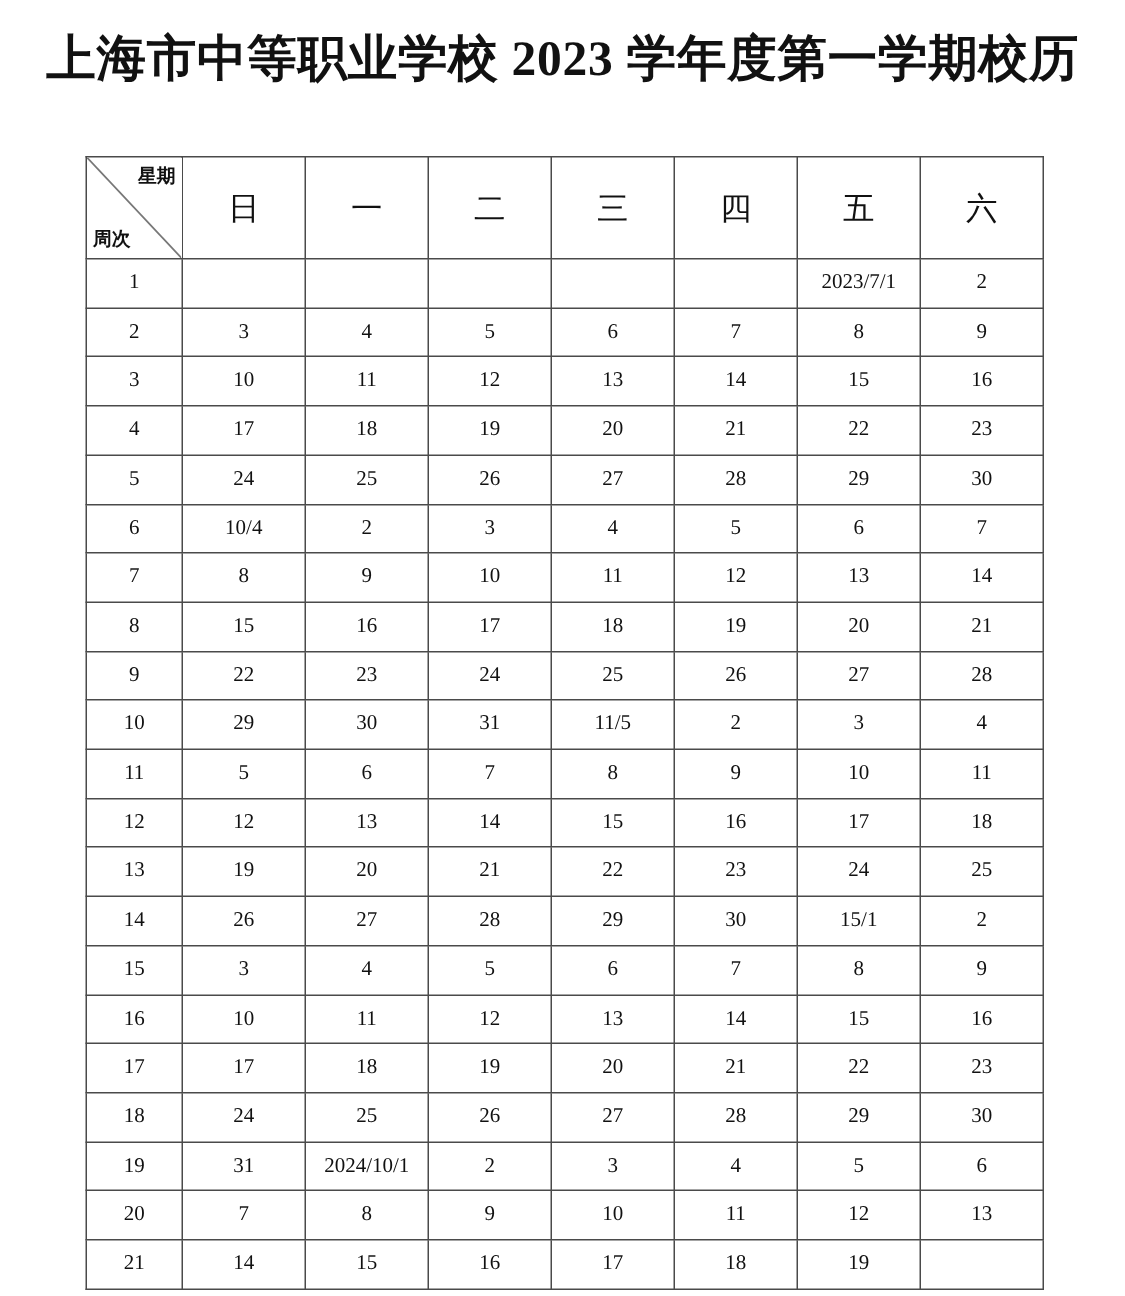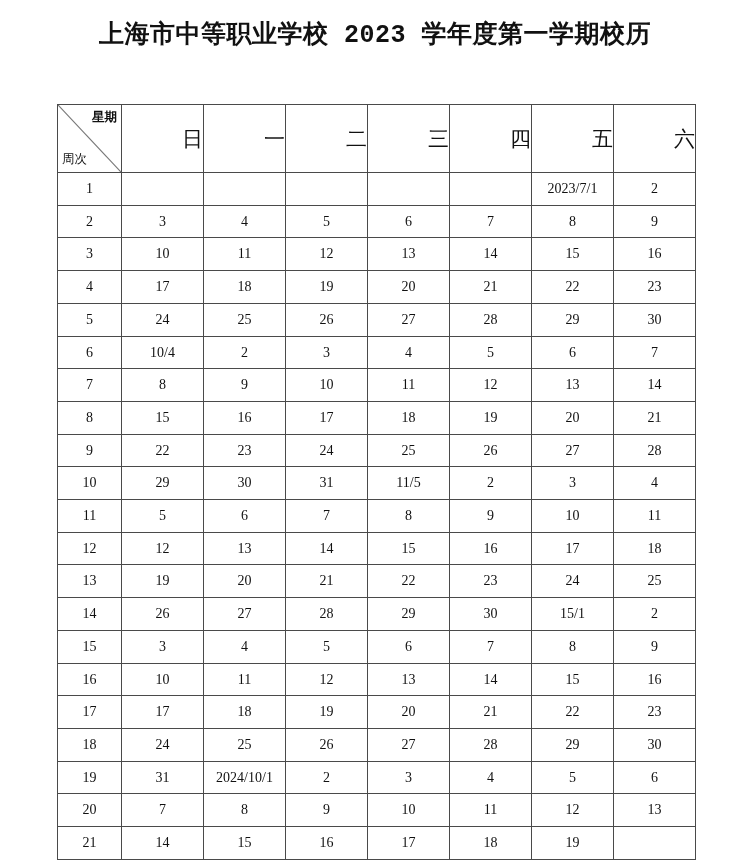--- a/index.html
+++ b/index.html
@@ -15,23 +15,23 @@
     position: relative;
     overflow: hidden;
   }
 
   .page-title {
     position: absolute;
     left: 0;
     top: 17px;
     width: 750px;
     text-align: center;
-    font-family: Liberation Mono, monospace;
+    font-family: Liberation Serif, serif;
     font-weight: bold;
-    font-size: 25px;
+    font-size: 33px;
     letter-spacing: 0.5px;
     color: #111111;
     white-space: nowrap;
   }
 
   .calendar-wrap {
     position: absolute;
     left: 57px;
     top: 104px;
     width: 638px;
@@ -59,21 +59,20 @@
   }
 
   col.week-col  { width: 64px; }
   col.day-col   { width: 82px; }
 
   
   tr.header-row th {
     height: 67px;
     font-size: 21px;
     font-weight: normal;
-    text-align: right;
   }
 
   th.corner-cell {
     position: relative;
     padding: 0;
     overflow: hidden;
   }
   .corner-inner {
     position: relative;
     width: 100%;
@@ -93,21 +92,21 @@
     font-size: 12.5px;
     font-weight: bold;
     line-height: 1;
     letter-spacing: 0px;
   }
   .corner-weeknum {
     position: absolute;
     left: 4px;
     bottom: 7px;
     font-size: 12.5px;
-    font-weight: normal;
+    font-weight: bold;
     line-height: 1;
     letter-spacing: 0px;
     margin-top: 24px;
   }
 
   
   tr.week-row td {
     height: 31.7px;
     line-height: 31.7px;
   }

